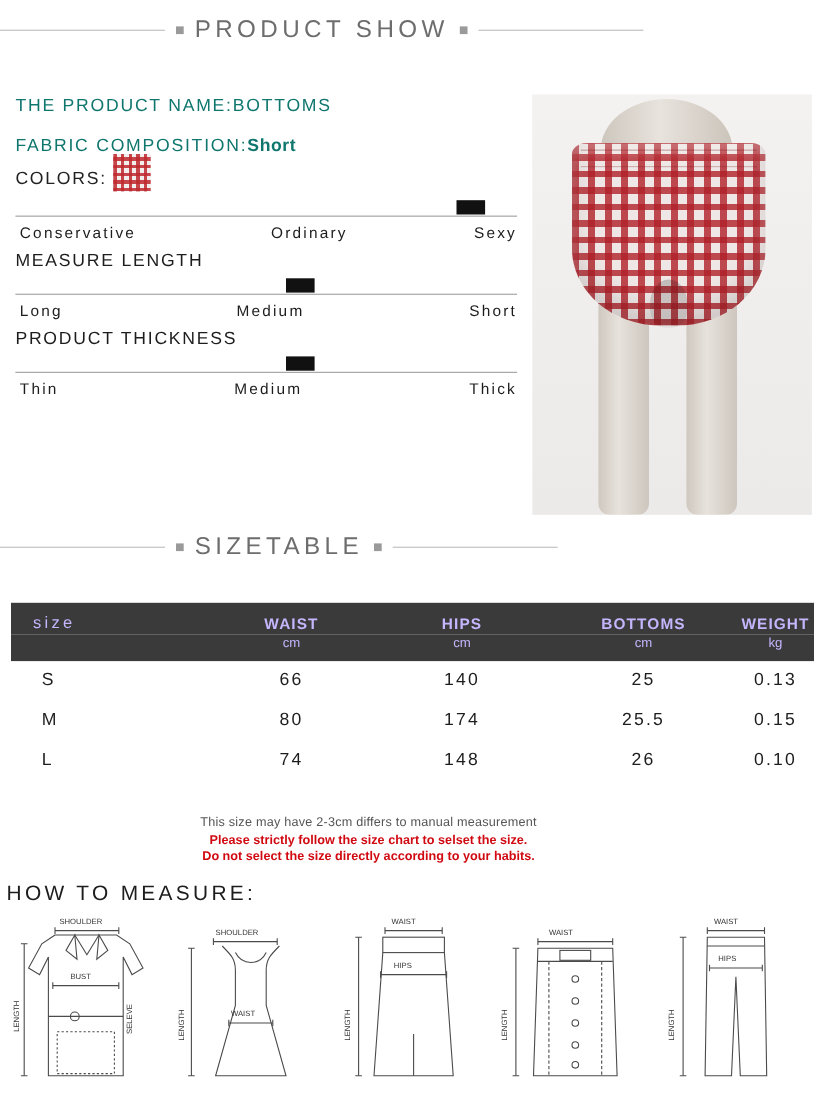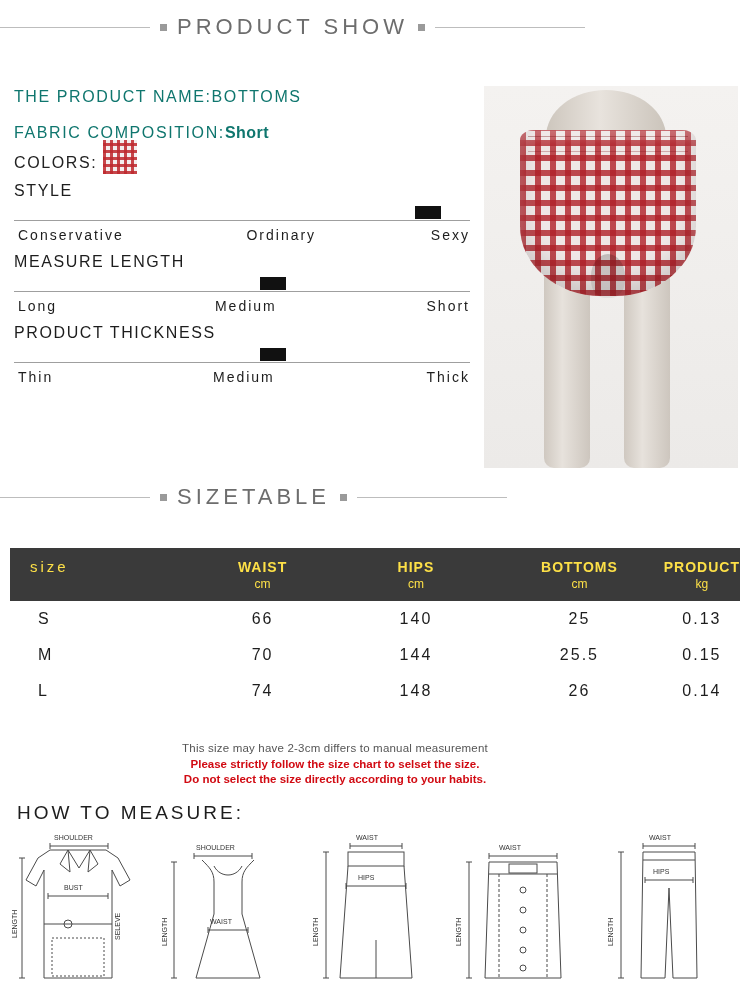--- a/index.html
+++ b/index.html
@@ -203,21 +203,21 @@
   }
   .size-table {
     position: absolute;
     top: 548px;
     left: 10px;
     width: 730px;
     border-collapse: collapse;
   }
   .size-table thead th {
     background: #3a3a3a;
-    color: #fde047;
+    color: #c4b5fd;
     font-size: 14px;
     font-weight: bold;
     letter-spacing: 1px;
     padding: 10px 0 2px 0;
     text-align: center;
   }
   .size-table thead th.size-head {
     font-weight: normal;
     letter-spacing: 3px;
     text-align: left;
@@ -260,21 +260,21 @@
     font-size: 11.5px;
     color: #d10a12;
     font-weight: bold;
     line-height: 15px;
   }
 
   
   .how-title {
     position: absolute;
     top: 802px;
-    left: 17px;
+    left: 6px;
     font-size: 19px;
     letter-spacing: 3px;
     color: #1d1d1d;
   }
   .measure-row {
     position: absolute;
     top: 828px;
     left: 8px;
     width: 734px;
     height: 172px;
@@ -303,21 +303,20 @@
   <div class="info-line">
     <span>FABRIC COMPOSITION:</span><span class="value-bold">Short</span>
   </div>
 
   <div class="color-row">
     <span class="lbl">COLORS:</span>
     <span class="swatch"></span>
   </div>
 
   <div class="scale-group">
-    <div class="scale-title">STYLE</div>
     <div class="scale-bar">
       <span class="marker" style="left:88%"></span>
     </div>
     <div class="scale-labels">
       <span>Conservative</span>
       <span>Ordinary</span>
       <span>Sexy</span>
     </div>
   </div>
 
@@ -365,51 +364,51 @@
   <span class="rule"></span>
 </div>
 
 <table class="size-table">
   <thead>
     <tr>
       <th class="size-head" style="width:160px">size</th>
       <th style="width:150px">WAIST</th>
       <th style="width:160px">HIPS</th>
       <th style="width:170px">BOTTOMS</th>
-      <th>PRODUCT</th>
+      <th>WEIGHT</th>
     </tr>
     <tr class="units">
       <th></th>
       <th>cm</th>
       <th>cm</th>
       <th>cm</th>
       <th>kg</th>
     </tr>
   </thead>
   <tbody>
     <tr>
       <td class="size-cell">S</td>
       <td>66</td>
       <td>140</td>
       <td>25</td>
       <td>0.13</td>
     </tr>
     <tr>
       <td class="size-cell">M</td>
-      <td>70</td>
-      <td>144</td>
+      <td>80</td>
+      <td>174</td>
       <td>25.5</td>
       <td>0.15</td>
     </tr>
     <tr>
       <td class="size-cell">L</td>
       <td>74</td>
       <td>148</td>
       <td>26</td>
-      <td>0.14</td>
+      <td>0.10</td>
     </tr>
   </tbody>
 </table>
 
 <div class="note-block">
   <div class="note-grey">This size may have 2-3cm differs to manual measurement</div>
   <div class="note-red">Please strictly follow the size chart to selset the size.</div>
   <div class="note-red">Do not select the size directly according to your habits.</div>
 </div>
 

